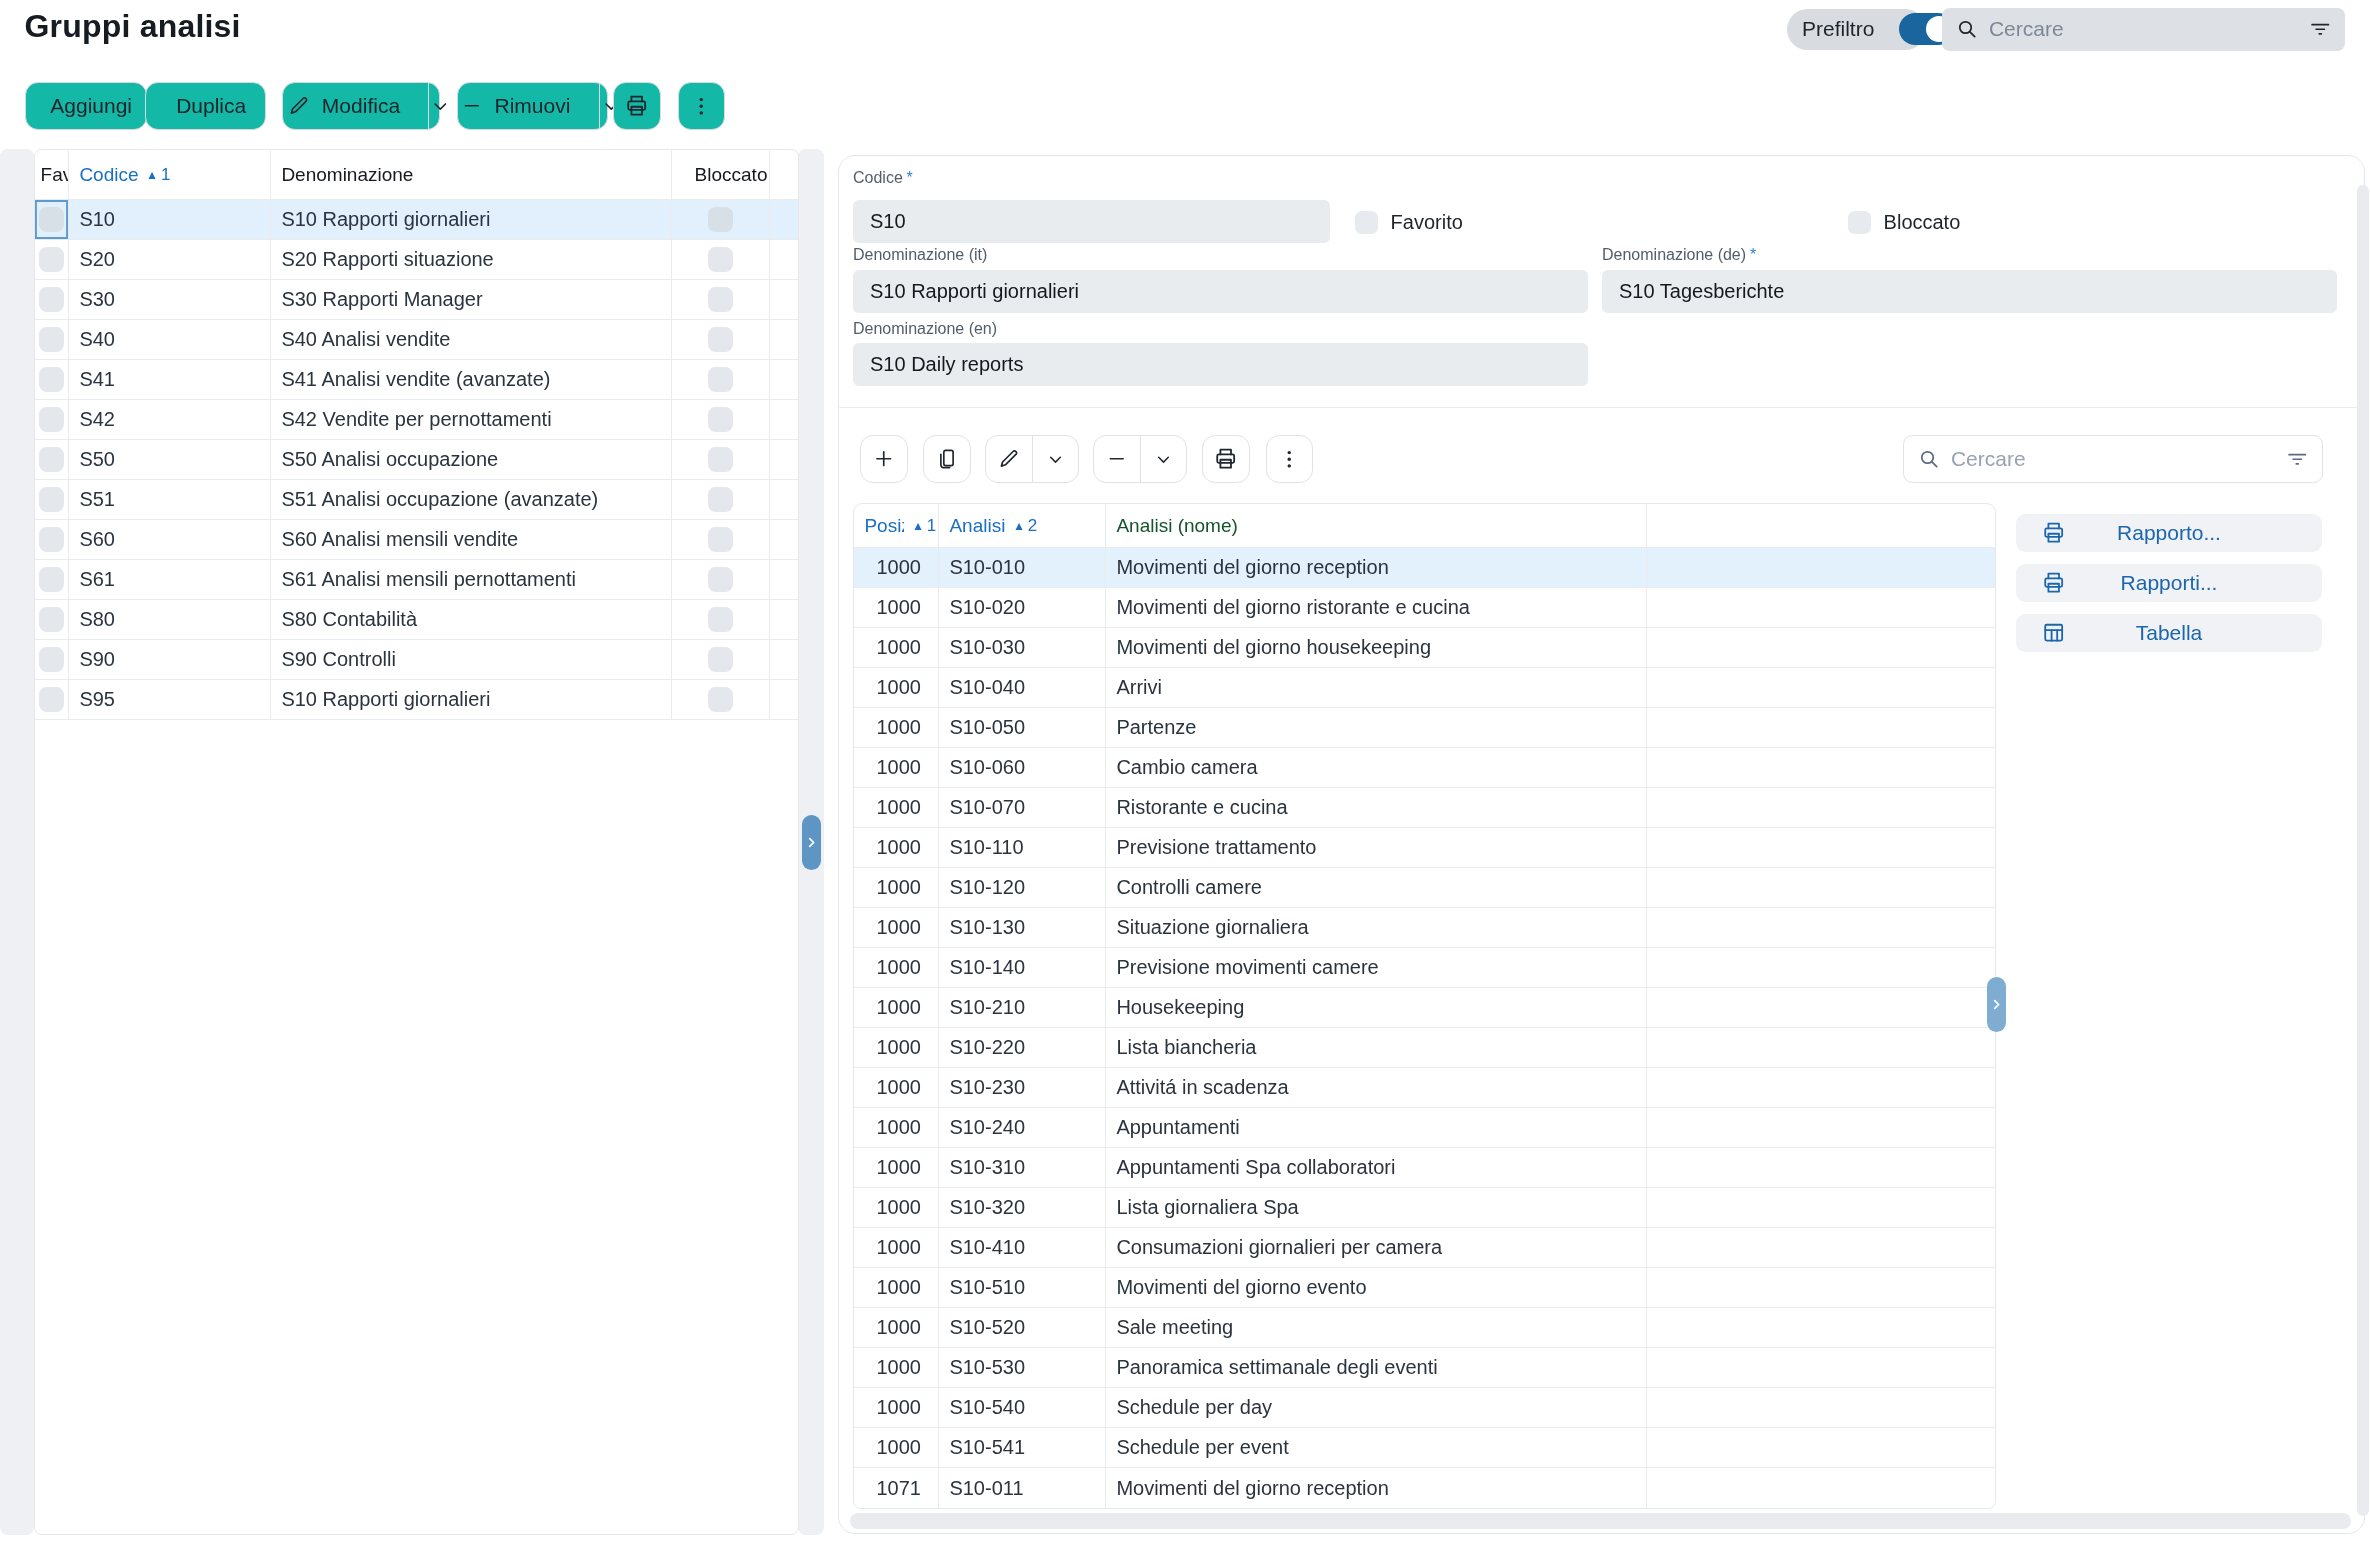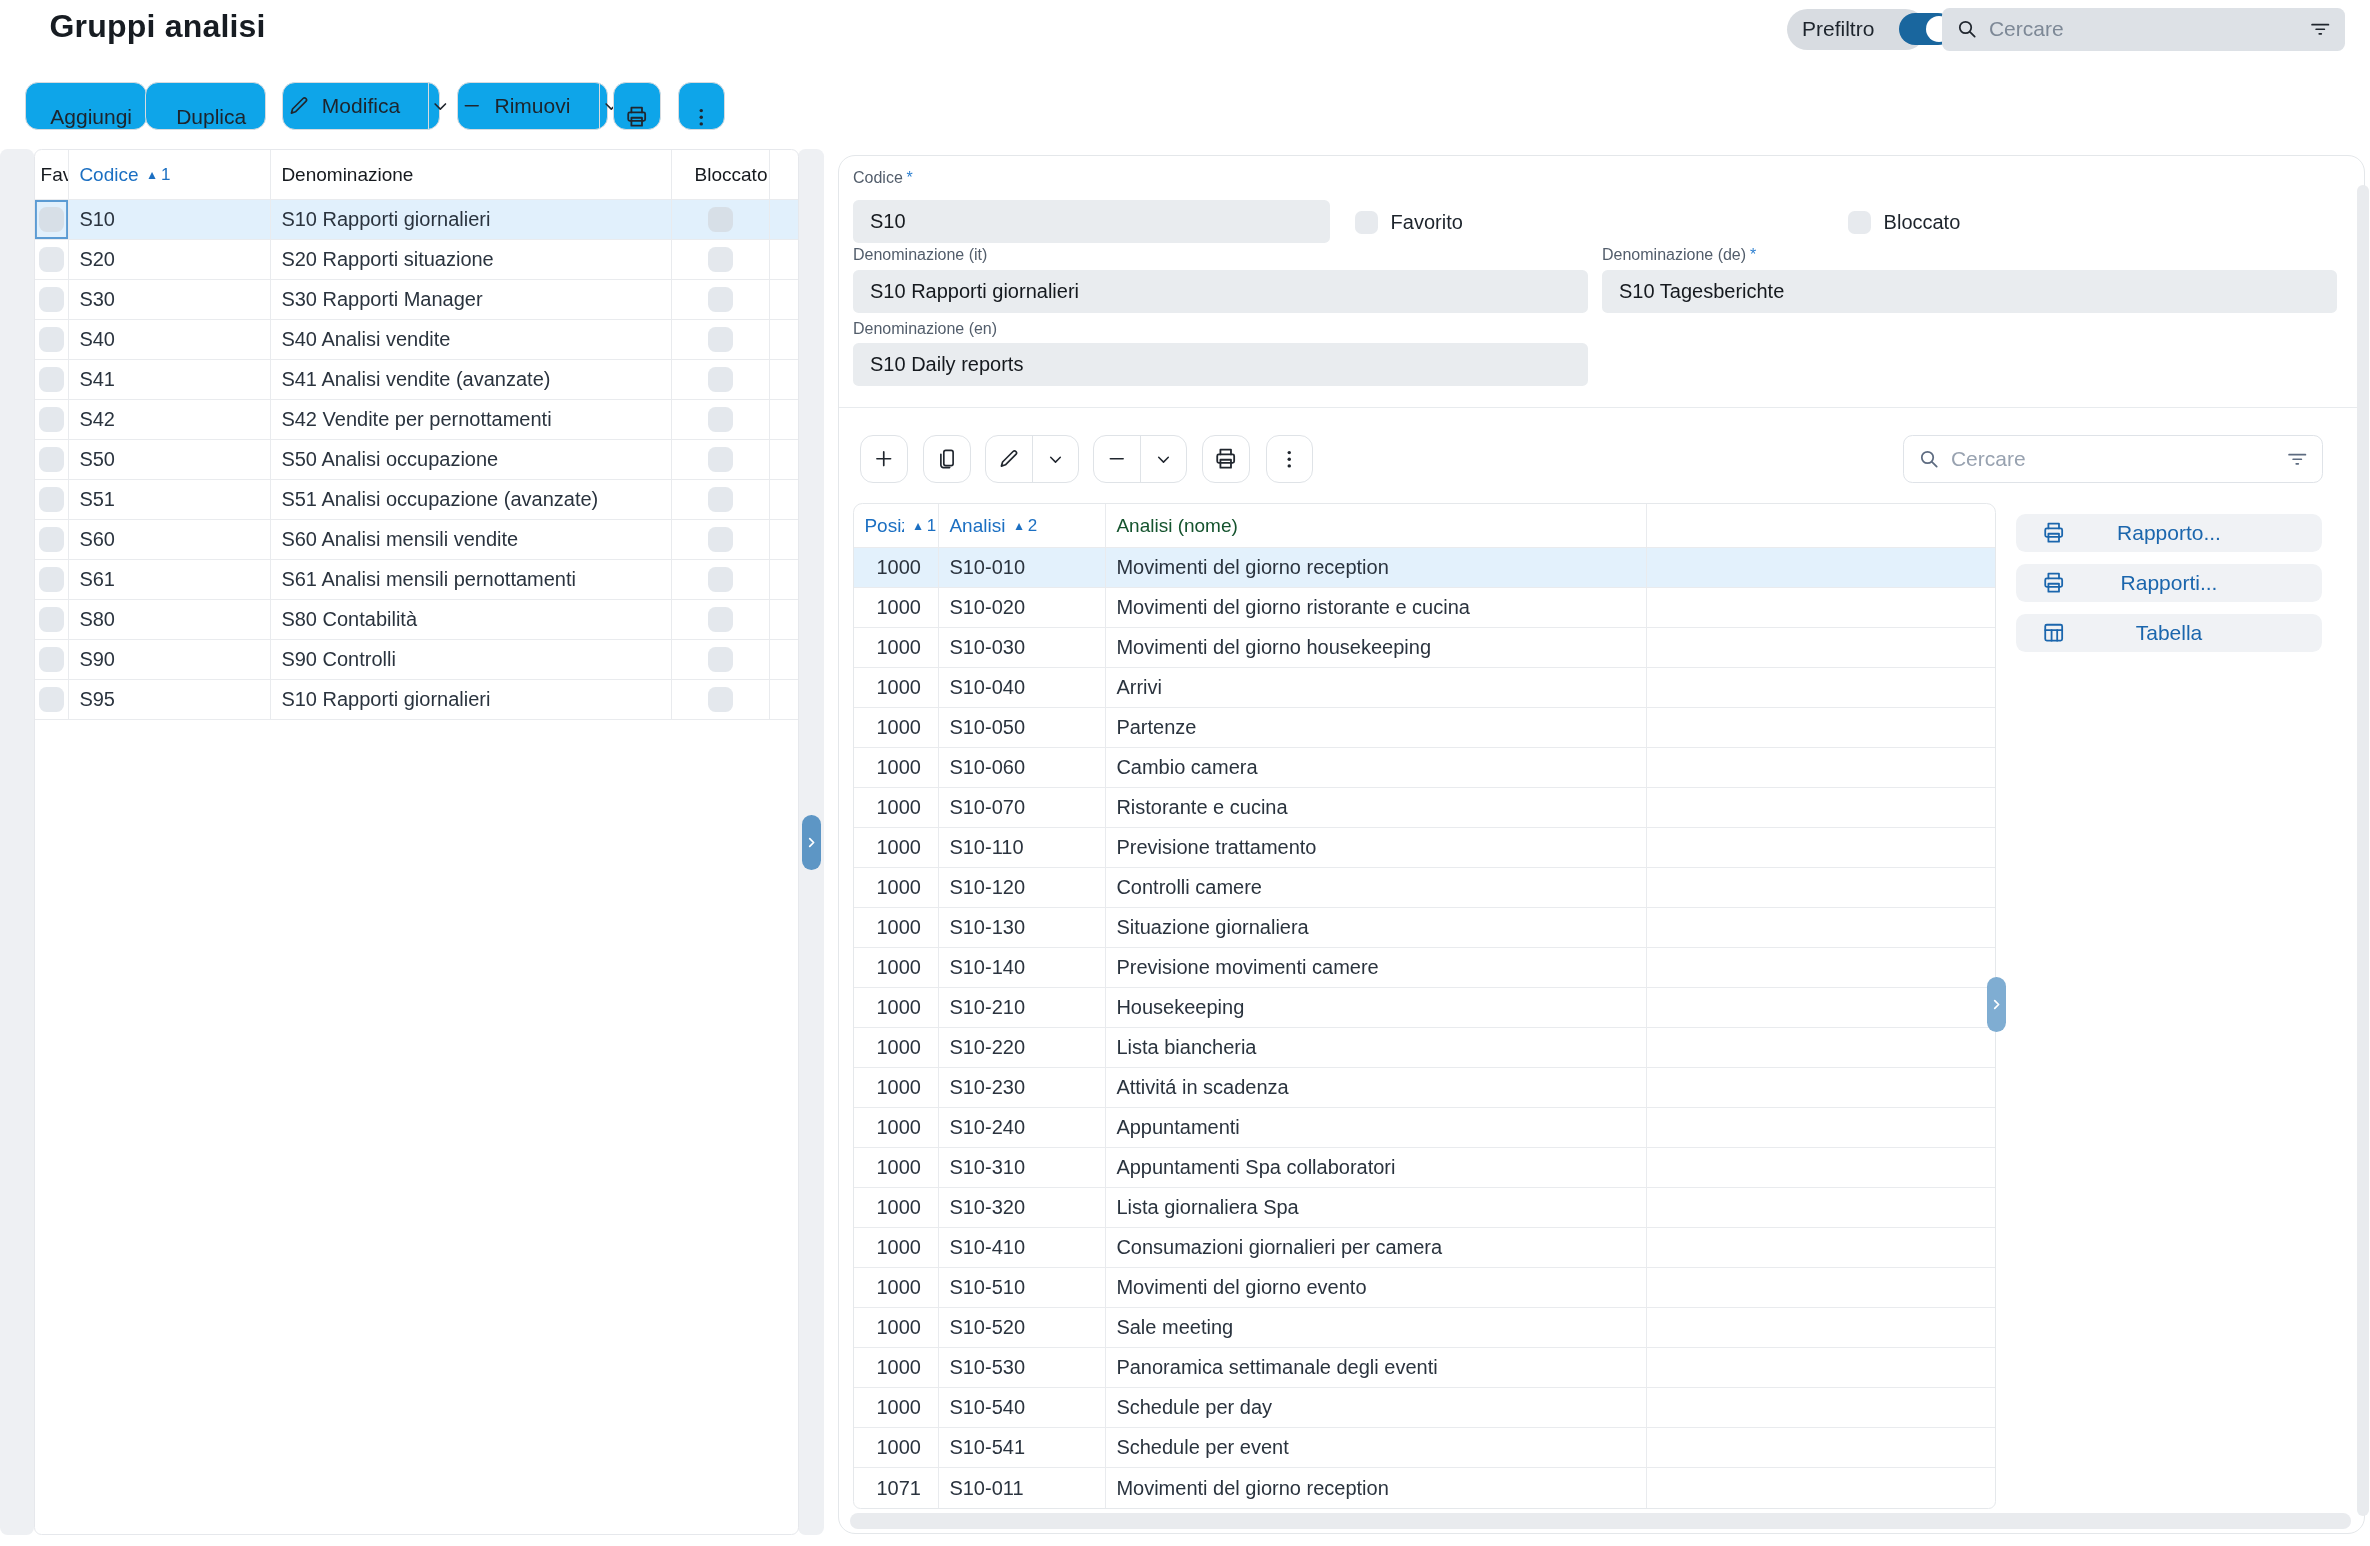--- a/index.html
+++ b/index.html
@@ -1,21 +1,21 @@
 <!DOCTYPE html>
 <html style="font-size:15px"><head>
 <meta charset="utf-8">
 <style>
   * { margin:0; padding:0; box-sizing:border-box; }
   html,body { background:#ffffff; }
   body { font-family:"Liberation Sans", sans-serif; color:#1d242c; }
   #app { position:relative; width:2370px; height:1546px; background:#fff; overflow:hidden; }
 
   
-  .page-title { position:absolute; left:24.5px; top:7.5px; font-size:32px; font-weight:600; color:#171c22; letter-spacing:0.2px;margin-left:25px; }
+  .page-title { position:absolute; left:24.5px; top:7.5px; font-size:32px; font-weight:600; color:#171c22; letter-spacing:0.2px; }
 
   .prefilter-pill { position:absolute; left:1787px; top:8.5px; width:139px; height:41px; background:#d8dce1; border-radius:21px;
     display:flex; align-items:center; padding:0 5.6px 0 15px; gap:25px; }
   .prefilter-pill .lbl { font-size:21px; color:#1d242c; }
   .toggle { position:relative; width:55px; height:32px; border-radius:16px; background:#19669e; flex:0 0 auto; cursor:pointer; }
   .toggle .knob { position:absolute; top:2.8px; right:2.8px; width:26px; height:26px; border-radius:50%; background:#fff; }
 
   .search-top { position:absolute; left:1942px; top:7.5px; width:403px; height:43px; background:#dde1e6; border-radius:7.5px;
     display:flex; align-items:center; padding:0 13px; gap:9.4px; }
   .search-top svg { flex:0 0 auto; }
@@ -23,22 +23,22 @@
     font-family:"Liberation Sans",sans-serif; }
   .search-top input::placeholder { color:#7d8896; }
 
   .search-sub { position:absolute; background:#fff; border:0.9px solid #dfe3e8; border-radius:9.4px;
     display:flex; align-items:center; padding:0 13px; gap:9.4px; }
   .search-sub input { flex:1; border:none; outline:none; background:transparent; font-size:21px; color:#30383f;
     font-family:"Liberation Sans",sans-serif; }
   .search-sub input::placeholder { color:#98a2b0; }
 
   
-  .tb-btn { position:absolute; top:82px; height:48px; background:#0ea5e9; border:0.9px solid #d7dbdf; border-radius:13px;
-    display:flex; align-items:flex-end; justify-content:center; gap:11.3px; padding:0 19px; cursor:pointer; }
+  .tb-btn { position:absolute; top:82px; height:48px; background:#14b8a6; border:0.9px solid #d7dbdf; border-radius:13px;
+    display:flex; align-items:center; justify-content:center; gap:11.3px; padding:0 19px; cursor:pointer; }
   .tb-btn .lbl { font-size:21px; color:#1d242c; }
   .split { padding:0; }
   .split .seg { height:100%; display:flex; align-items:center; justify-content:center; cursor:pointer; }
   .split .seg.main { gap:11.3px; padding:0 17px; }
   .split .seg.arrow { width:45px; border-left:0.9px solid #d7dbdf; }
   .iconbtn { padding:0; justify-content:center; }
   svg.ic { stroke:#20262e; fill:none; stroke-width:1.7; stroke-linecap:round; stroke-linejoin:round; }
   svg.ic.dots { fill:#20262e; stroke:none; }
   svg.ic.blue { stroke:#1b66ad; }
 

